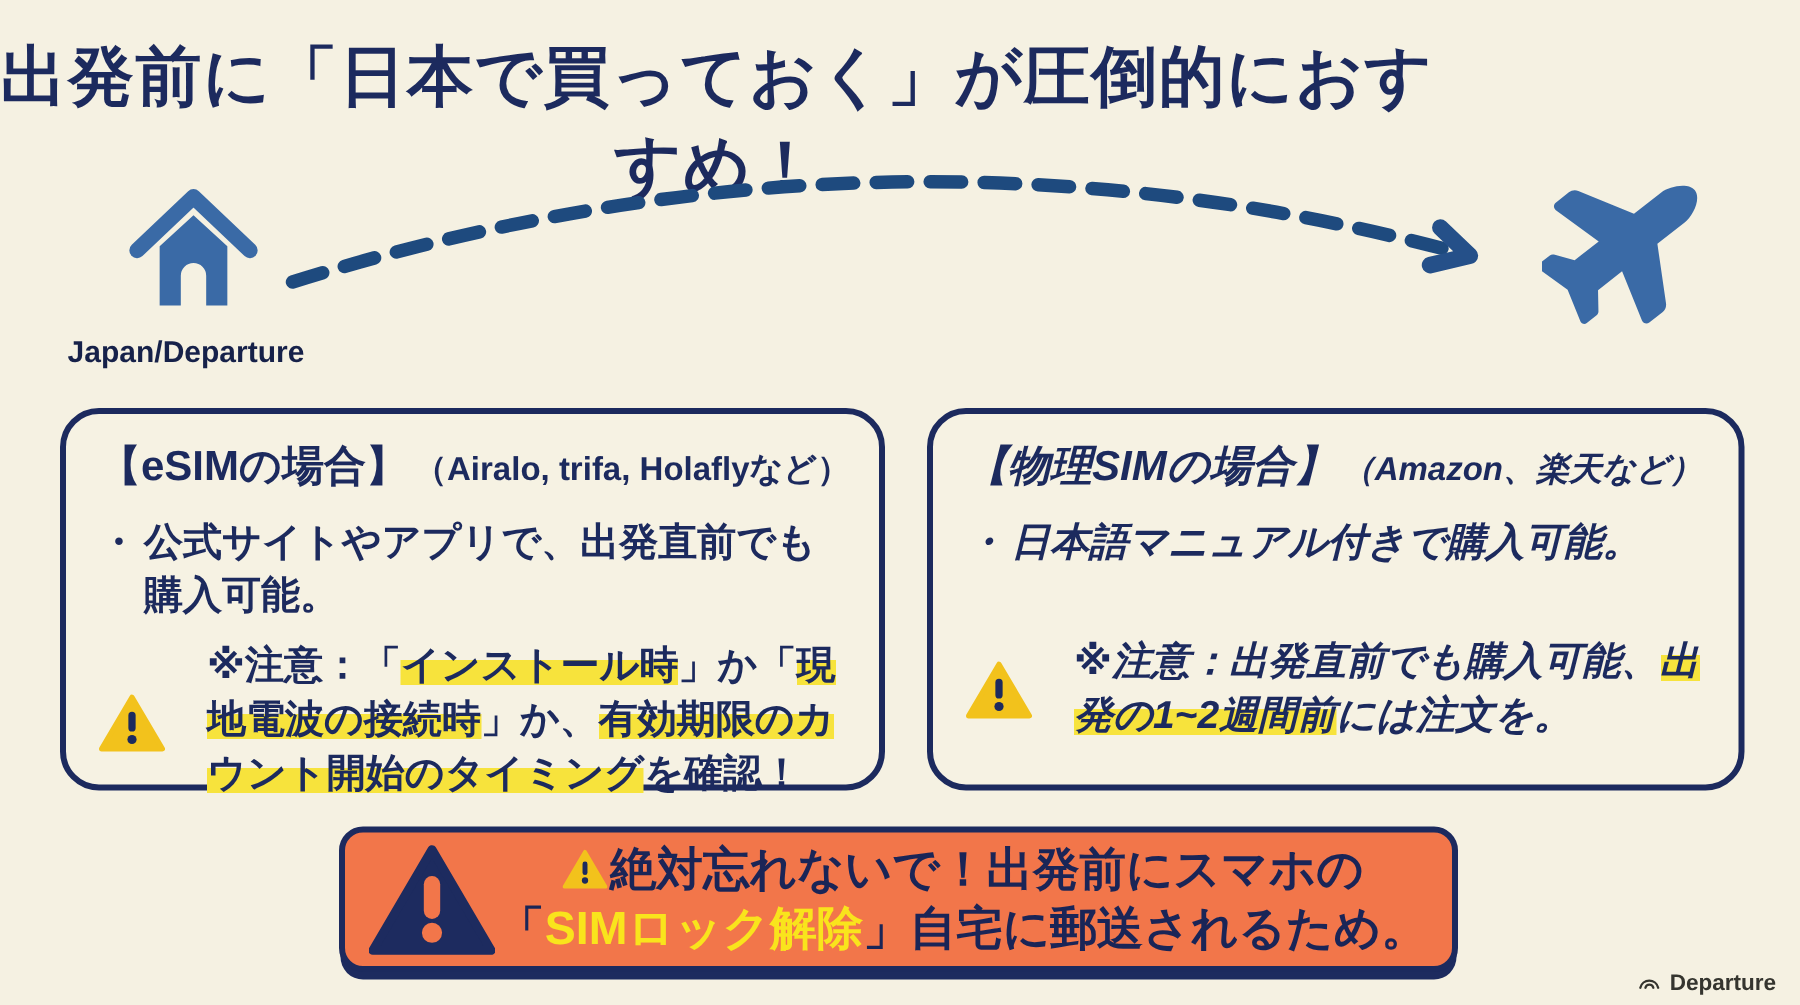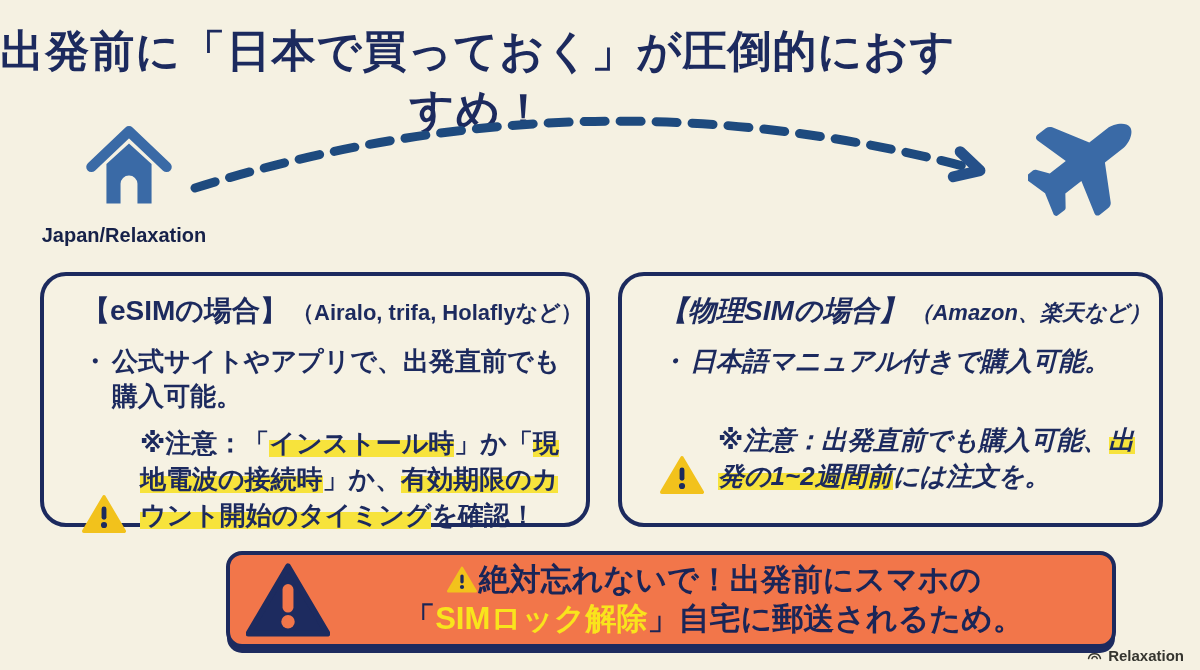--- a/index.html
+++ b/index.html
@@ -22,39 +22,39 @@
   .journey-label{
     position:absolute;top:224px;font-size:20px;font-weight:800;color:#162149;
     text-align:center;
   }
   .label-origin{left:8px;width:232px;}
   .label-dest{left:1018px;width:144px;}
   
   .card{
     position:absolute;top:272px;height:255px;box-sizing:border-box;
     border:4px solid #1c2a5e;border-radius:26px;background:#f6f2e3;
-    padding:16px 22px 14px 38px;
+    padding:16px 22px 14px 22px;
   }
   .card-left{left:40px;width:550px;}
   .card-right{left:618px;width:545px;font-style:italic;}
   .card-head{white-space:nowrap;}
   .card-heading{font-size:28px;font-weight:900;color:#1c2a5e;}
   .card-heading-note{font-size:22px;font-weight:800;color:#1c2a5e;margin-left:4px;}
   .bullet-row{display:flex;margin-top:14px;font-size:26px;font-weight:800;line-height:1.35;color:#1c2a5e;}
   .bullet-marker{width:30px;flex:0 0 30px;}
-  .warning-row{display:flex;margin-top:12px;gap:14px;align-items:flex-end;}
+  .warning-row{display:flex;margin-top:12px;gap:28px;align-items:center;}
   .warning-row.pushed{margin-top:44px;}
   .warning-tri{width:44px;height:40px;flex:0 0 44px;margin-top:3px;}
   .warning-text{font-size:26px;font-weight:800;line-height:1.38;color:#1c2a5e;word-break:normal;}
   .hl{
     background:linear-gradient(to bottom, rgba(0,0,0,0) 40%, #f7e33c 40%, #f7e33c 96%, rgba(0,0,0,0) 96%);
   }
   
   .footer-box{
-    position:absolute;left:226px;top:551px;width:890px;height:97px;box-sizing:border-box;
+    position:absolute;left:226px;top:551px;width:746px;height:97px;box-sizing:border-box;
     background:#f2764a;border:4px solid #1c2a5e;border-radius:16px;
     box-shadow:0 6px 0 -1px #1d2b5f;
     display:flex;align-items:center;
   }
   .footer-tri{width:84px;height:76px;flex:0 0 84px;margin-left:16px;}
   .footer-text{flex:1;text-align:center;font-size:31px;font-weight:900;line-height:1.25;color:#1a2557;padding-right:14px;}
   .footer-line{white-space:nowrap;}
   .inline-tri{width:30px;height:27px;vertical-align:-3px;margin-right:2px;}
   .footer-yellow{color:#f9e41c;}
   
@@ -77,21 +77,21 @@
         <path d="M8 7 L32 20 L8 33" fill="none" stroke="#255089" stroke-width="11" stroke-linecap="round" stroke-linejoin="round"></path>
       </marker>
     </defs>
     <path d="M195 93 Q 590 -31 978 75" fill="none" stroke="#1e4a7e" stroke-width="9" stroke-dasharray="21 15" stroke-linecap="round" marker-end="url(#arrowhead)"></path>
   </svg>
 
   <svg class="icon-home" viewBox="0 0 100 100">
     <path d="M10 51 L50 13 L90 51" fill="none" stroke="#3a6aa6" stroke-width="11" stroke-linecap="round" stroke-linejoin="round"></path>
     <path d="M26 48 L50 26 L74 48 L74 90 L59 90 L59 69 A9 9 0 0 0 41 69 L41 90 L26 90 Z" fill="#3a6aa6"></path>
   </svg>
-  <div class="journey-label label-origin">Japan/Relaxation</div>
+  <div class="journey-label label-origin">Japan/Departure</div>
 
   <svg class="icon-plane" viewBox="0 0 576 512">
     <g transform="rotate(-38 288 256)">
       <path fill="#3a6aa6" d="M482.3 192c34.2 0 93.7 29 93.7 64 0 36-59.5 64-93.7 64l-116.6 0L265.2 495.9c-5.7 10-16.3 16.1-27.8 16.1l-56.2 0c-10.6 0-18.3-10.2-15.4-20.4l49-171.6L112 320 68.8 377.6c-3 4-7.8 6.4-12.8 6.4l-42 0c-7.8 0-14-6.3-14-14 0-1.3 .2-2.6 .5-3.9L32 256 .5 145.9c-.4-1.3-.5-2.6-.5-3.9 0-7.8 6.3-14 14-14l42 0c5 0 9.8 2.4 12.8 6.4L112 192l102.9 0-49-171.6C163 10.2 170.7 0 181.2 0l56.2 0c11.5 0 22.1 6.2 27.8 16.1L365.7 192l116.6 0z"></path>
     </g>
   </svg>
 
   <div class="card card-left">
     <div class="card-head">
       <span class="card-heading">【eSIMの場合】</span><span class="card-heading-note">（Airalo, trifa, Holaflyなど）</span>
@@ -146,16 +146,16 @@
           </svg><span>絶対忘れないで！出発前にスマホの</span></span><br>
       <span class="footer-line"><span>「</span><span class="footer-yellow">SIMロック解除</span><span>」自宅に郵送されるため。</span></span>
     </div>
   </div>
 
   <div class="branding">
     <svg class="brand-icon" viewBox="0 0 20 20">
       <path d="M3 13.5 A7.2 7.2 0 0 1 17 13.5" fill="none" stroke="#35352f" stroke-width="1.8" stroke-linecap="round"></path>
       <path d="M7 13.5 A3.2 3.2 0 0 1 13.2 13.5" fill="none" stroke="#35352f" stroke-width="1.8" stroke-linecap="round"></path>
     </svg>
-    <span>Relaxation</span>
+    <span>Departure</span>
   </div>
 
 </div>
 
 </body></html>

